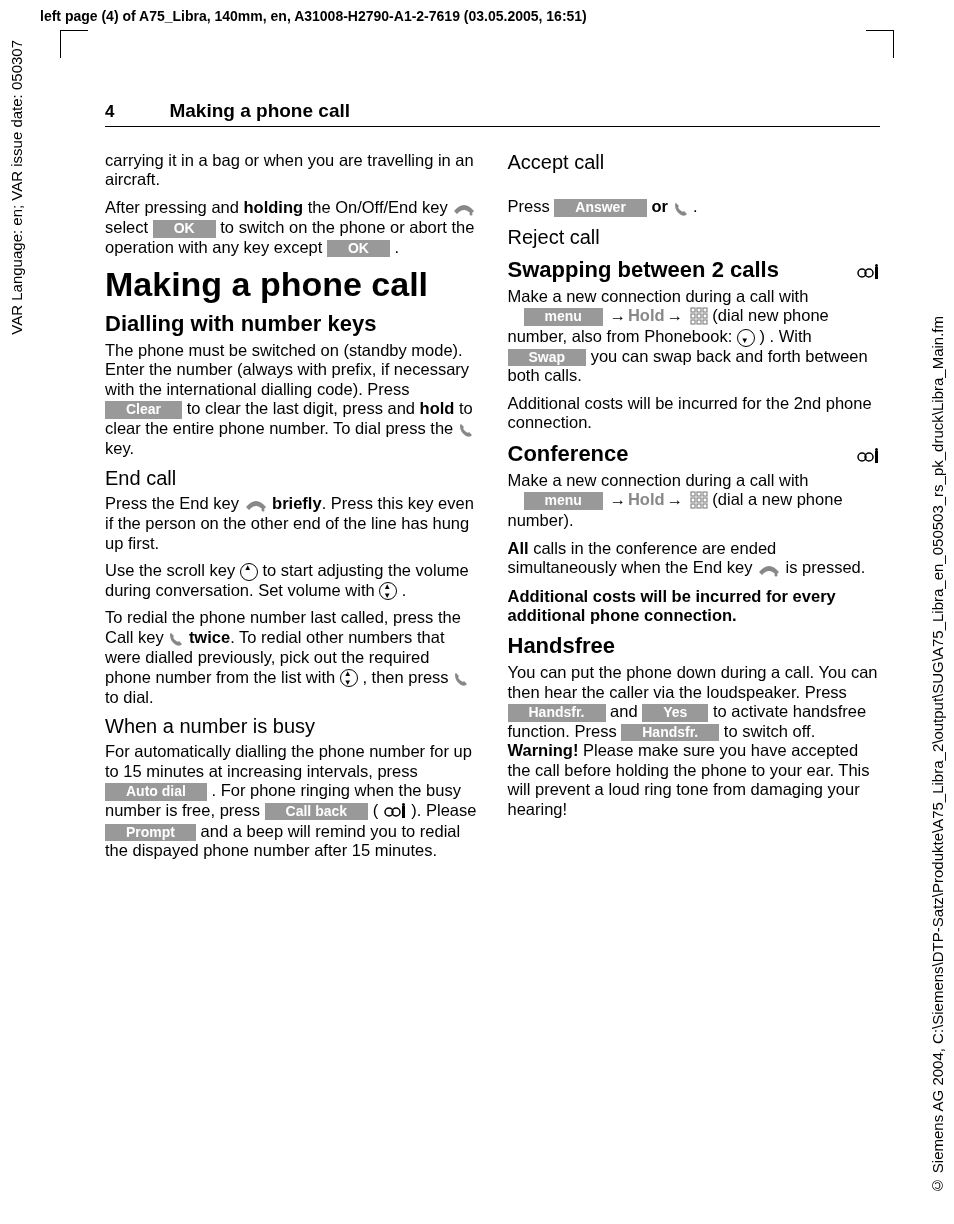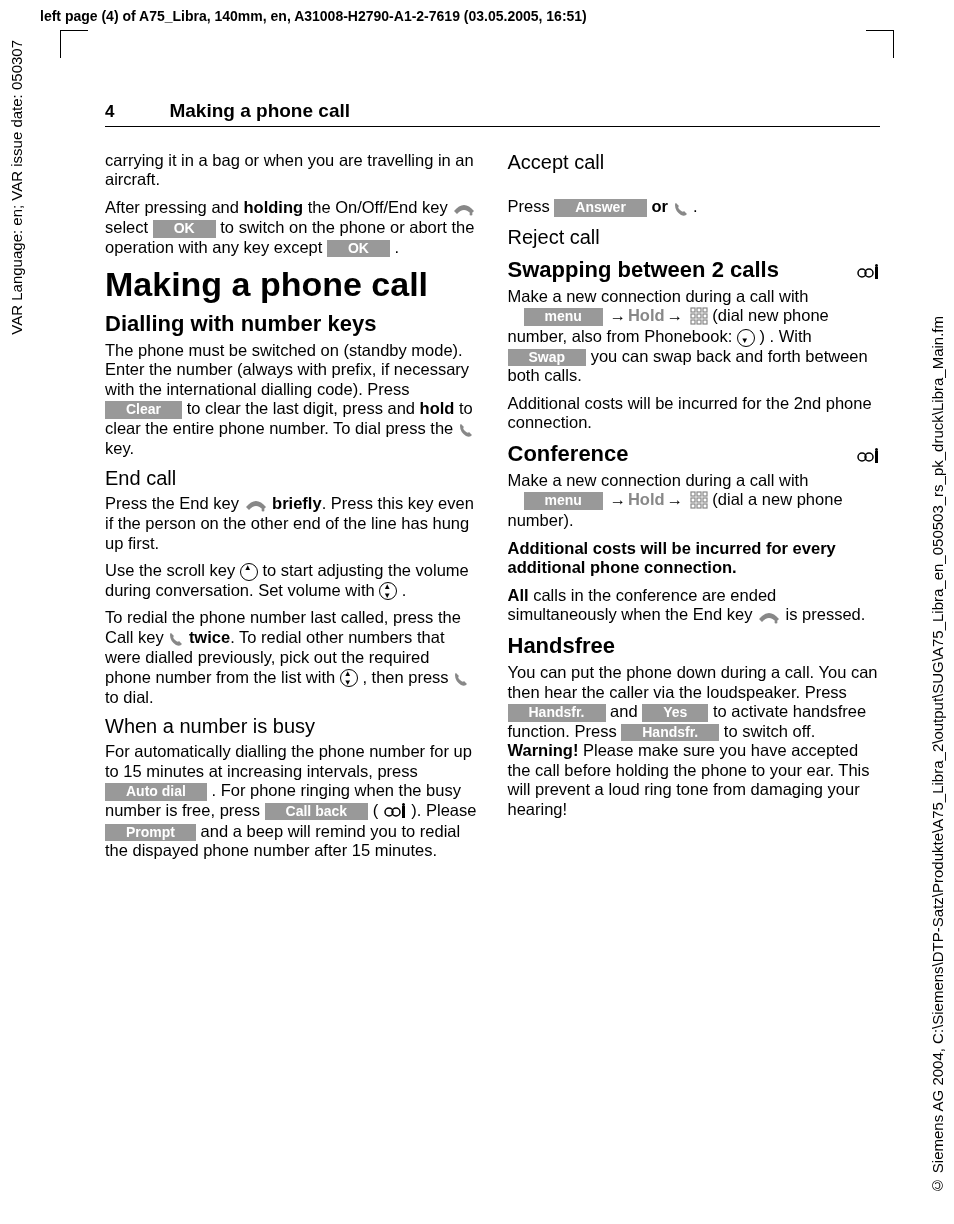--- a/index.html
+++ b/index.html
@@ -187,29 +187,29 @@
               <rect x="1" y="7" width="4" height="4"></rect>
               <rect x="7" y="7" width="4" height="4"></rect>
               <rect x="13" y="7" width="4" height="4"></rect>
               <rect x="1" y="13" width="4" height="4"></rect>
               <rect x="7" y="13" width="4" height="4"></rect>
               <rect x="13" y="13" width="4" height="4"></rect>
             </g>
           </svg></span>
       <span> (dial a new phone number).</span>
     </p>
-    <p class="para"><b>Additional costs will be incurred for every additional phone connection.</b></p>
     <p class="para">
       <b>All</b><span> calls in the conference are ended simultaneously when the End key </span>
       <span class="icon endkey"><svg viewBox="0 0 24 14">
             <path d="M2 9 Q12 -3 22 9 L19 12 Q12 4 5 12 Z" fill="#888"></path>
             <circle cx="19" cy="12" r="1.5" fill="#888"></circle>
           </svg></span>
       <span> is pressed.</span>
     </p>
+    <p class="para"><b>Additional costs will be incurred for every additional phone connection.</b></p>
 
     <h2 class="st">Handsfree</h2>
     <p class="para">
       <span>You can put the phone down during a call. You can then hear the caller via the loudspeaker. Press </span><span class="btnlabel">Handsfr.</span>
       <span> and </span><span class="btnlabel">Yes</span>
       <span> to activate handsfree function. Press </span><span class="btnlabel">Handsfr.</span>
       <span> to switch off. </span><b>Warning!</b><span> Please make sure you have accepted the call before holding the phone to your ear. This will prevent a loud ring tone from damaging your hearing!</span>
     </p>
   </div>
 </div>

